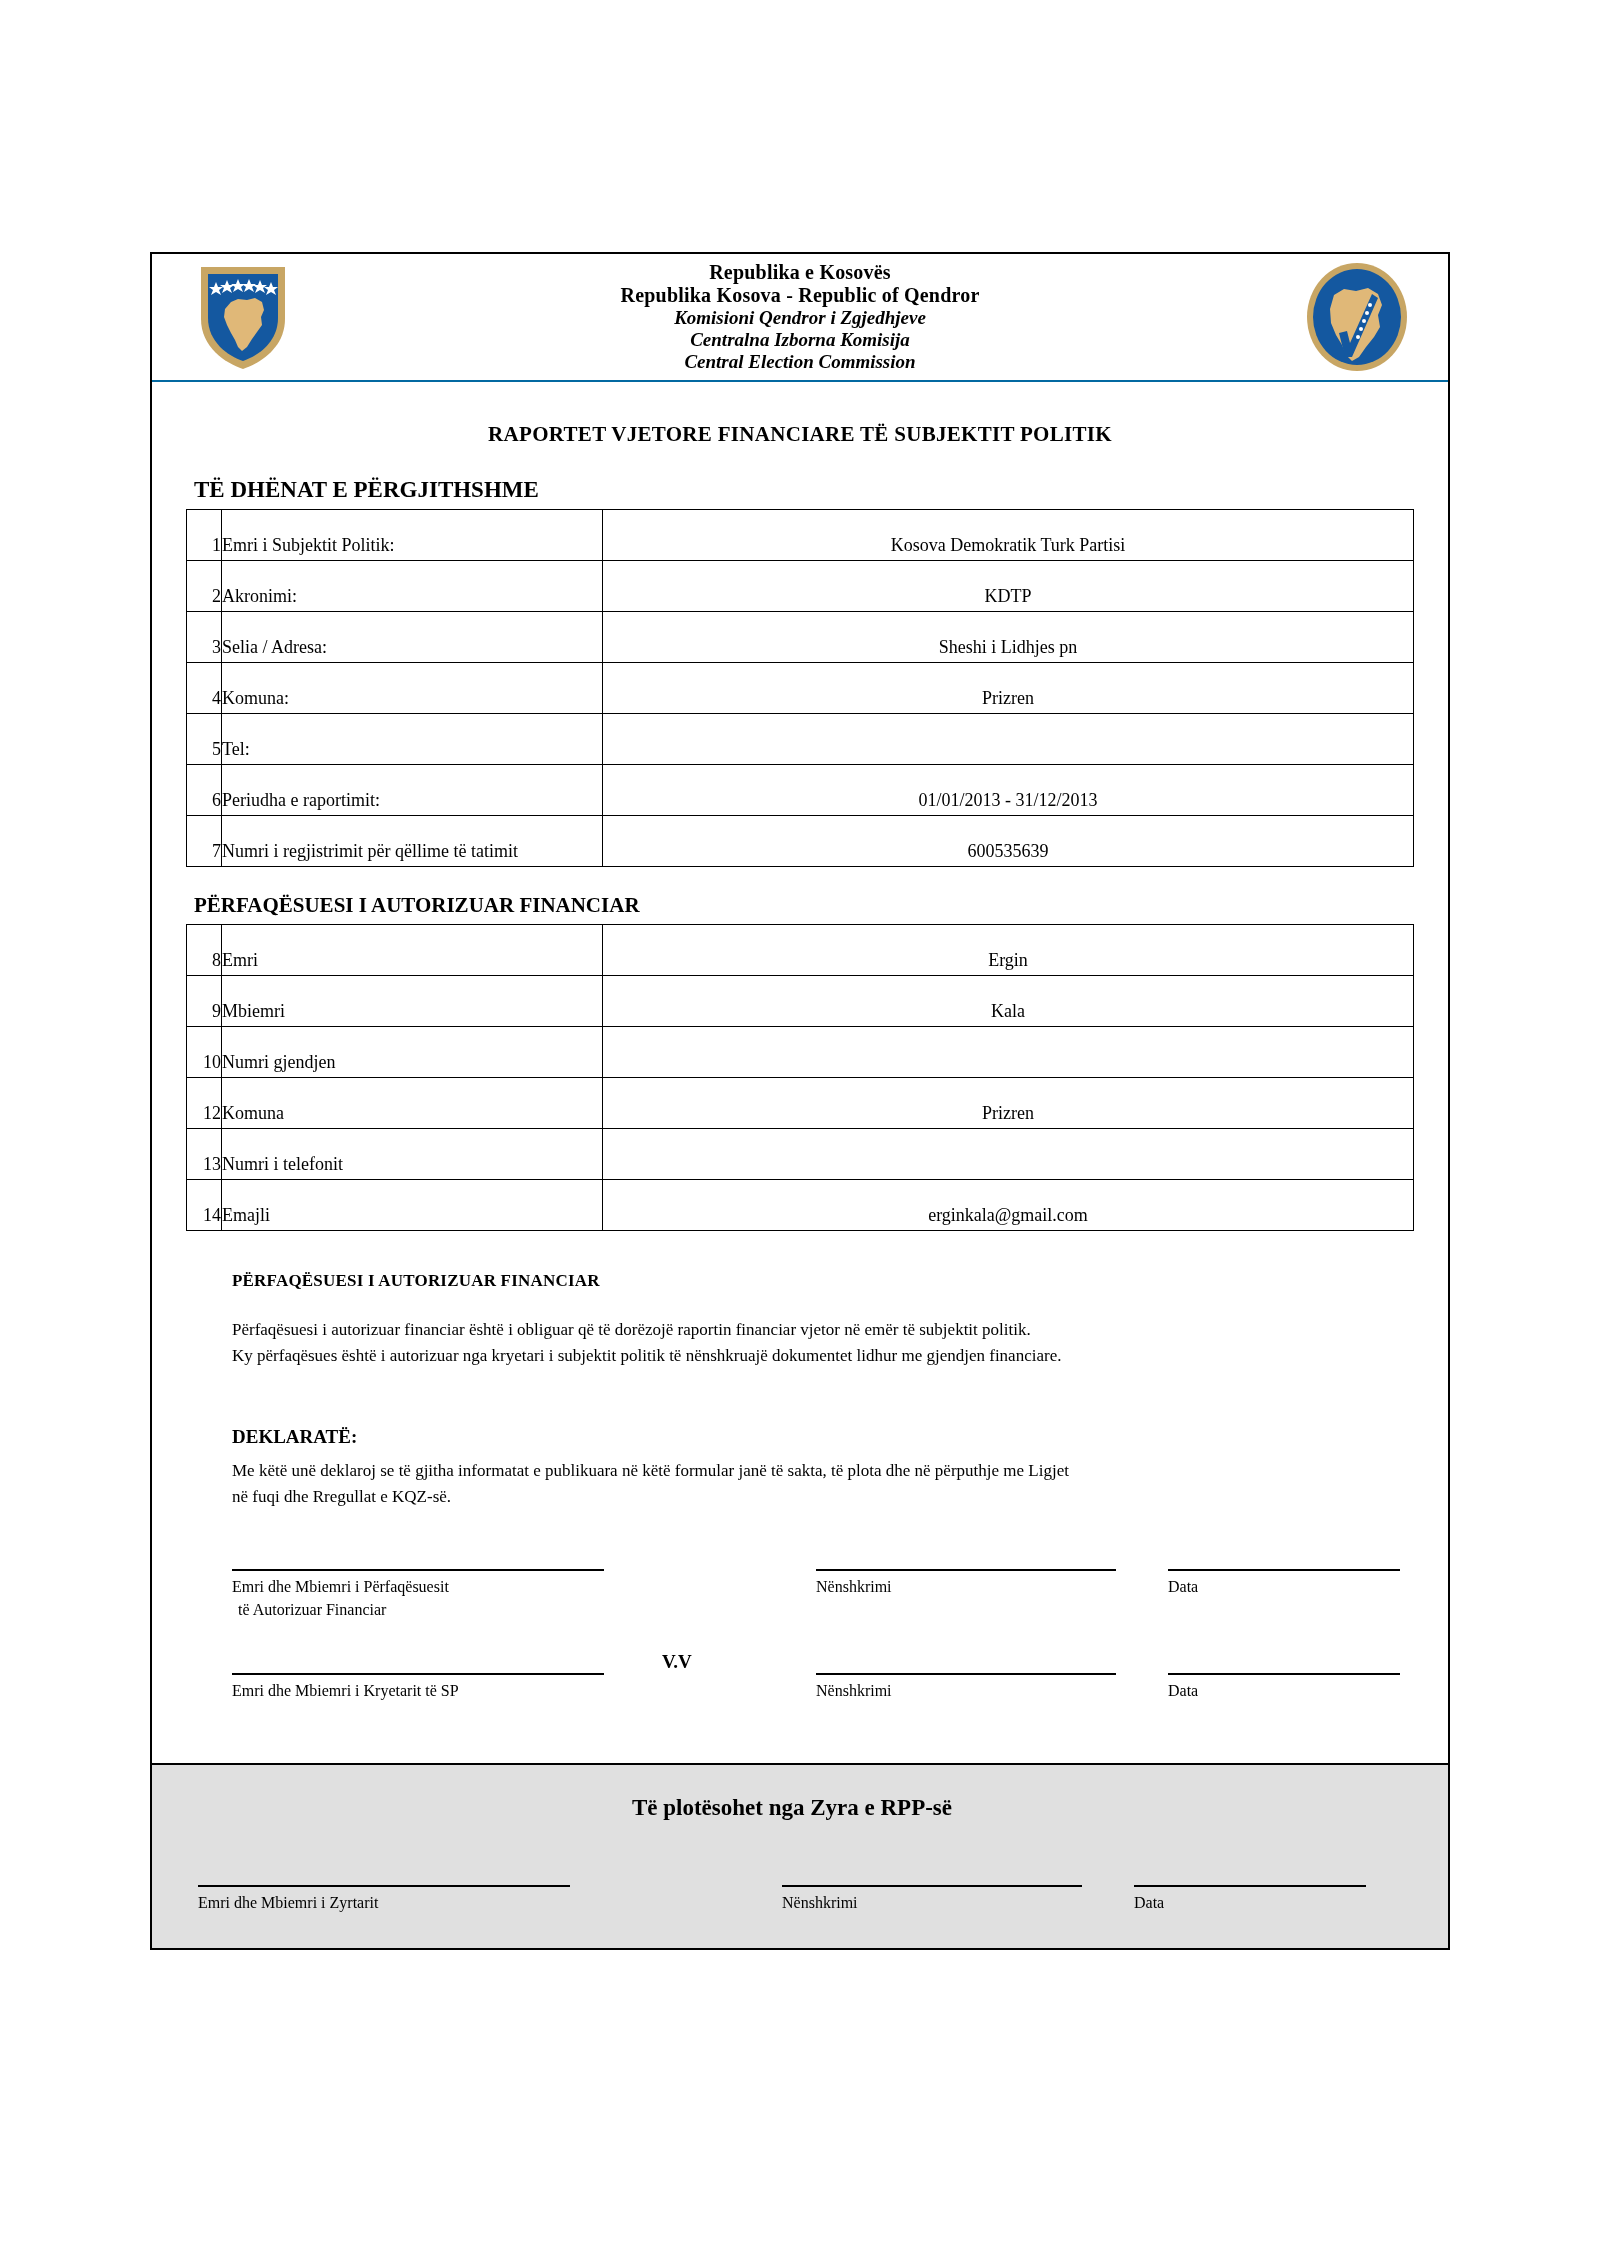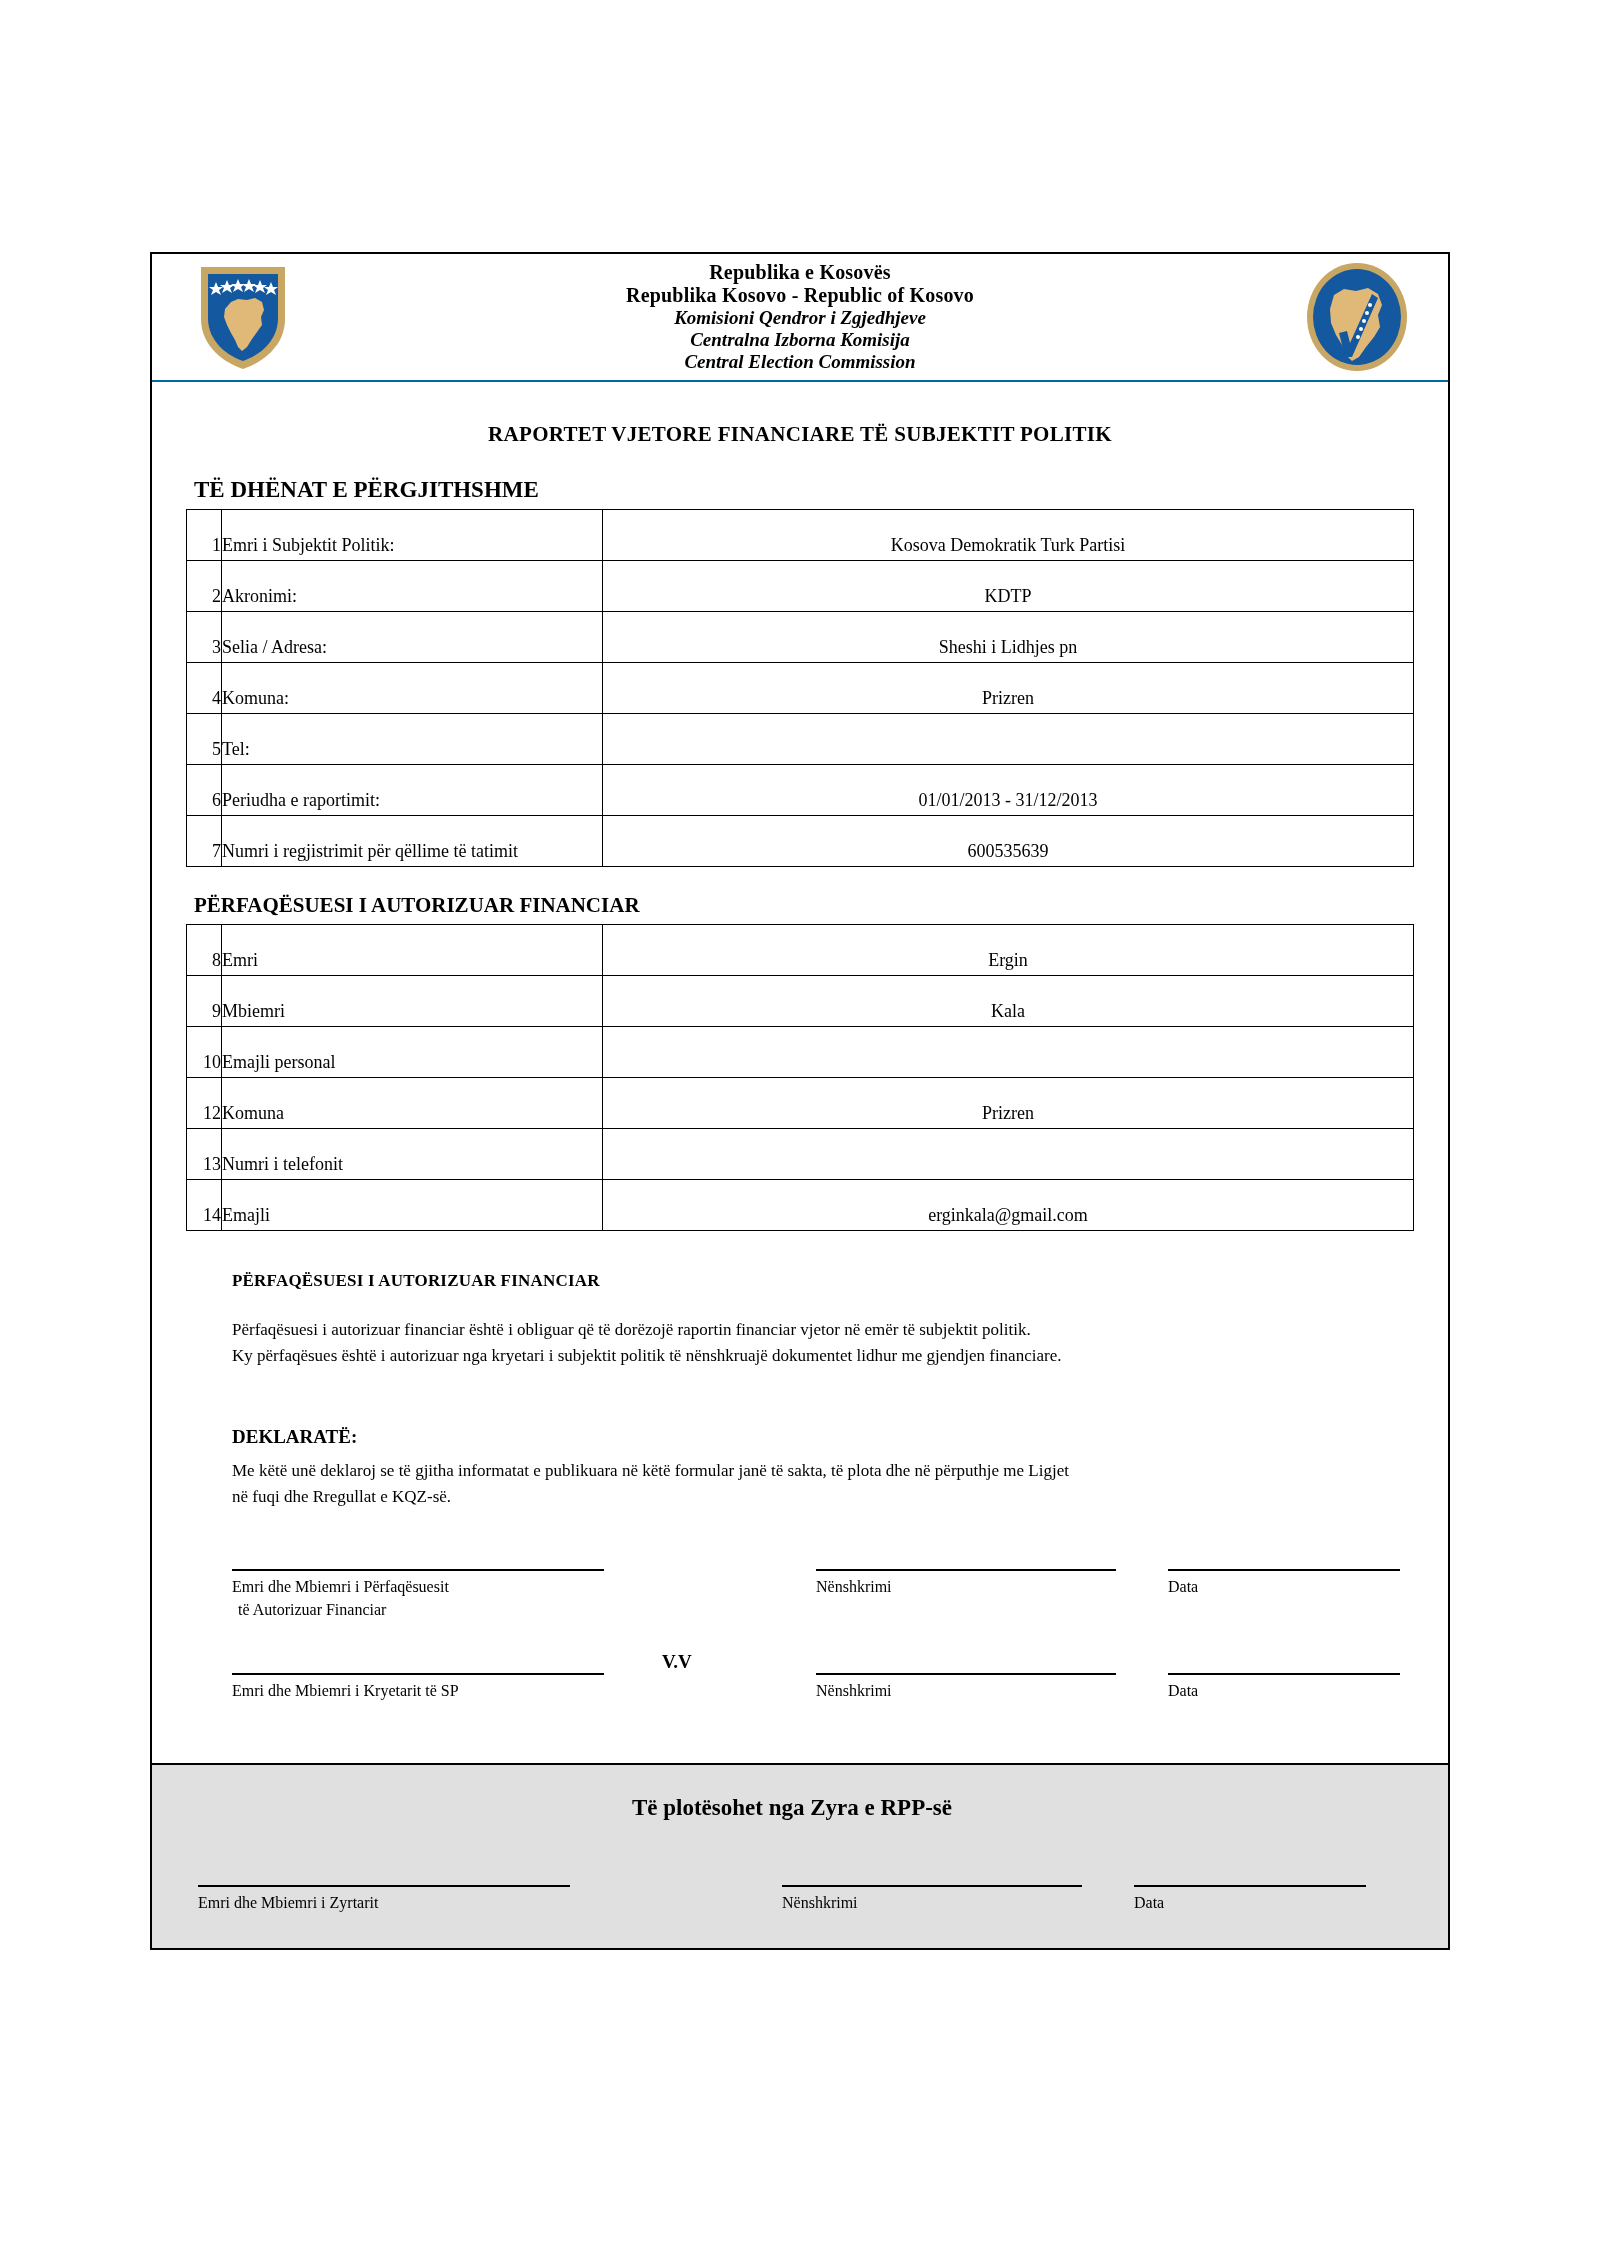--- a/index.html
+++ b/index.html
@@ -188,21 +188,21 @@
           <polygon points="52,18 54,23 59,23 55,26 57,31 52,28 47,31 49,26 45,23 50,23"></polygon>
           <polygon points="63,19 65,24 70,24 66,27 68,32 63,29 58,32 60,27 56,24 61,24"></polygon>
           <polygon points="74,21 76,26 81,26 77,29 79,34 74,31 69,34 71,29 67,26 72,26"></polygon>
         </g>
         <path d="M34 41 L41 38 L50 39 L58 37 L65 41 L67 49 L64 56 L65 64 L60 71 L55 78 L50 86 L45 90 L41 86 L38 79 L34 72 L30 64 L27 56 L28 48 Z" fill="#E0B878"></path>
       </svg>
     </div>
 
     <div class="header-titles">
       <div class="ht-line1">Republika e Kosovës</div>
-      <div class="ht-line2">Republika Kosovo - Republic of Kosovo</div>
+      <div class="ht-line2">Republika Kosova - Republic of Qendror</div>
       <div class="ht-line3">Komisioni Qendror i Zgjedhjeve</div>
       <div class="ht-line4">Centralna Izborna Komisija</div>
       <div class="ht-line5">Central Election Commission</div>
     </div>
 
     <div class="emblem-wrap">
       <svg width="106" height="112" viewBox="0 0 106 112">
         <ellipse cx="53" cy="56" rx="50" ry="54" fill="#C8A664"></ellipse>
         <ellipse cx="53" cy="56" rx="44" ry="48" fill="#1458A0"></ellipse>
         <path d="M30 34 L40 28 L52 30 L64 27 L74 33 L78 44 L74 54 L76 66 L70 76 L62 86 L55 96 L48 100 L42 94 L38 84 L32 74 L27 62 L26 48 Z" fill="#E0B878"></path>
@@ -271,21 +271,21 @@
           <td class="lbl">Emri</td>
           <td class="val">Ergin</td>
         </tr>
         <tr>
           <td class="num">9</td>
           <td class="lbl">Mbiemri</td>
           <td class="val">Kala</td>
         </tr>
         <tr>
           <td class="num">10</td>
-          <td class="lbl">Emajli personal</td>
+          <td class="lbl">Numri gjendjen</td>
           <td class="val"></td>
         </tr>
         <tr>
           <td class="num">12</td>
           <td class="lbl">Komuna</td>
           <td class="val">Prizren</td>
         </tr>
         <tr>
           <td class="num">13</td>
           <td class="lbl">Numri i telefonit</td>

